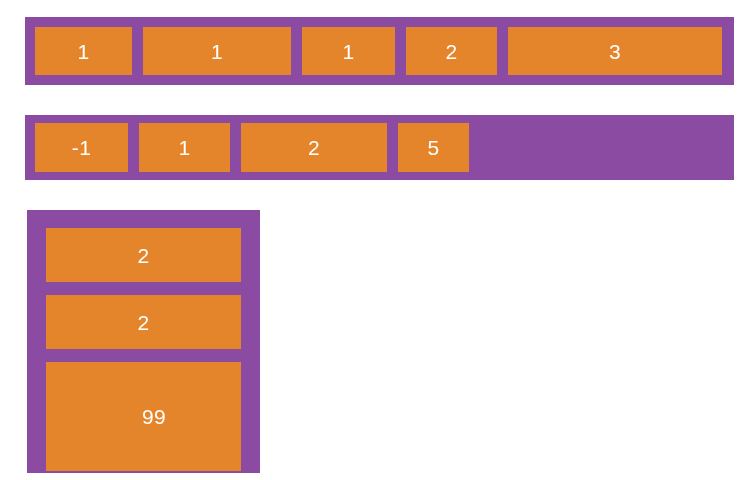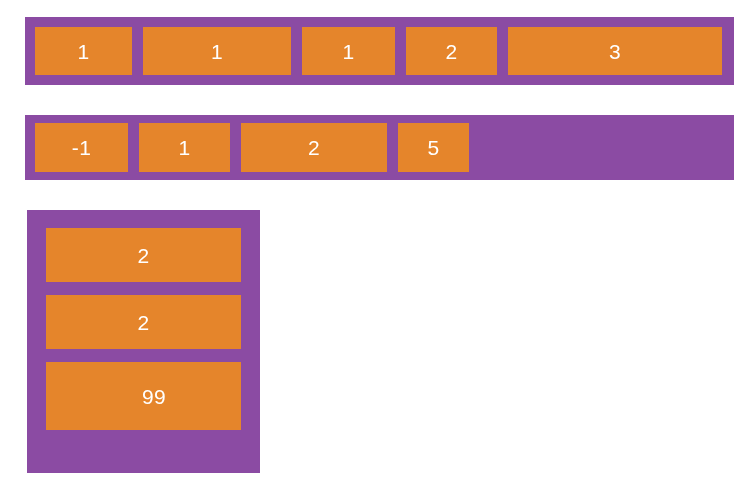--- a/index.html
+++ b/index.html
@@ -93,21 +93,21 @@
     left: 27px;
     top: 210px;
     width: 233px;
     height: 263px;
     padding: 18px 19px;
     gap: 13px;
   }
   #container-col-3 .flex-item { width: 100%; }
   #container-col-3 .flex-item:nth-child(1) { height: 54px; }
   #container-col-3 .flex-item:nth-child(2) { height: 54px; }
-  #container-col-3 .flex-item:nth-child(3) { height: 68px; padding-left: 21px; }
+  #container-col-3 .flex-item:nth-child(3) { height: 109px; padding-left: 21px; }
 </style>
 </head>
 <body>
 
 <div class="canvas">
 
   <div class="flex-container row-container" id="container-row-1">
     <div class="flex-item">
       <span class="item-label">1</span>
     </div>

